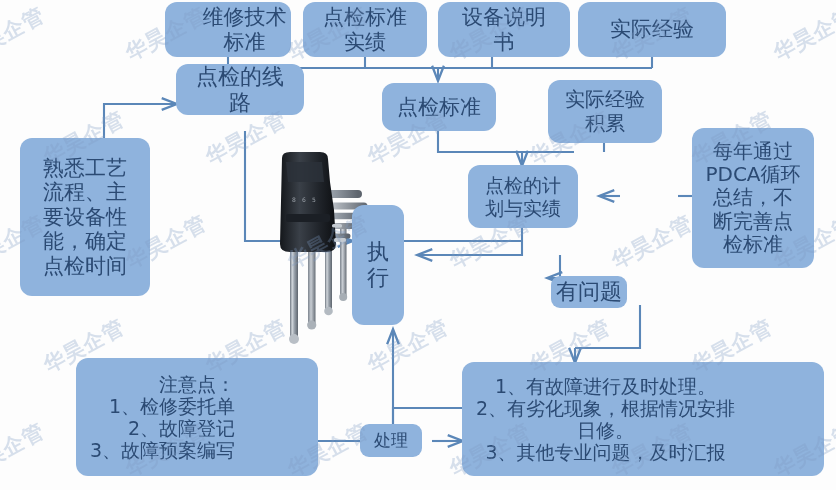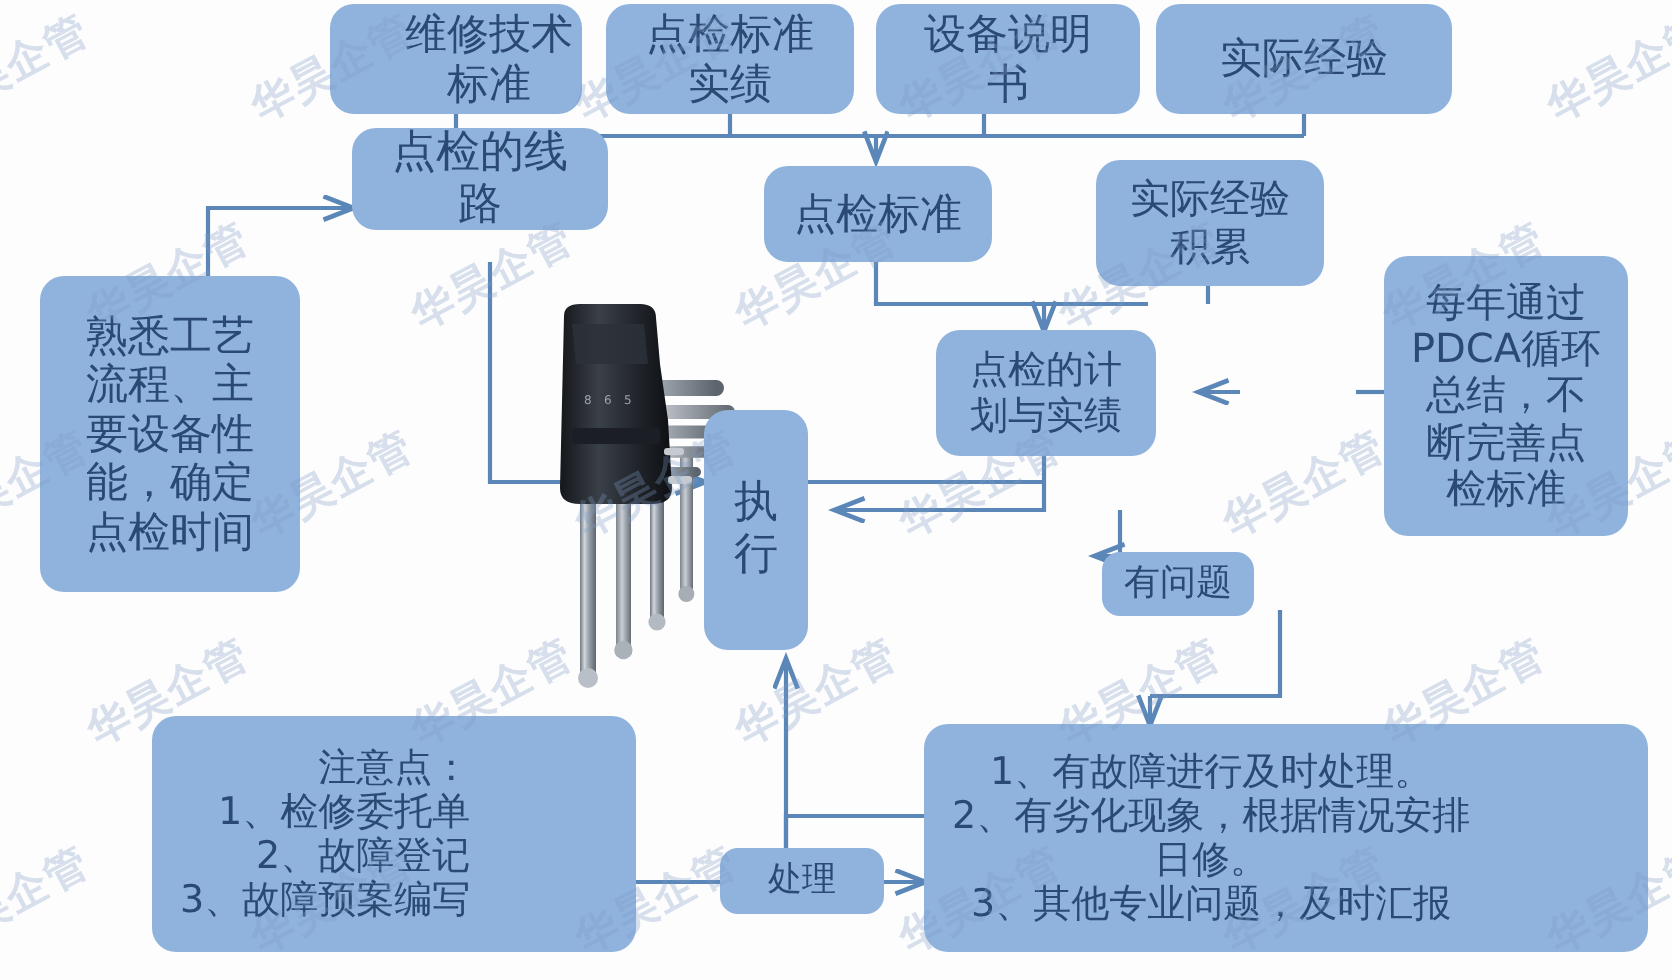--- a/index.html
+++ b/index.html
@@ -56,21 +56,21 @@
     line-height:1.16;
     z-index:4;
     padding:2px 4px;
     white-space:pre-line;
   }
   .node.left{ text-align:left; justify-content:flex-start; padding-left:14px;}
   .n-f22{font-size:22px;}
   .n-f21{font-size:21px;}
   .n-f20{font-size:20px;}
   .n-f19{font-size:19px;}
-  .n-f18{font-size:18px;}
+  .n-f18{font-size:22px;}
   .n-f17{font-size:17px;}
   .small-node{border-radius:9px;}
 </style>
 </head>
 <body>
 
 <div id="stage">
 
   <svg id="wires" width="836" height="490" viewBox="0 0 836 490">
     <defs>
@@ -209,21 +209,21 @@
   <div class="node n-f22" style="left:352px;top:205px;width:52px;height:120px;">执
 行</div>
 
   <div class="node n-f18 small-node" style="left:551px;top:276px;width:76px;height:32px;">有问题</div>
 
   <div class="node left n-f19" style="left:76px;top:358px;width:242px;height:118px;text-align:right;">注意点：
 1、检修委托单
 2、故障登记
 3、故障预案编写</div>
 
-  <div class="node n-f17 small-node" style="left:360px;top:424px;width:82px;height:33px;">处理</div>
+  <div class="node n-f17 small-node" style="left:360px;top:424px;width:62px;height:33px;">处理</div>
 
   <div class="node left n-f19" style="left:462px;top:362px;width:362px;height:114px;text-align:center;">1、有故障进行及时处理。
 2、有劣化现象，根据情况安排
 日修。
 3、其他专业问题，及时汇报</div>
 
   <div id="watermark">
       <span class="wm" style="color: rgb(127, 156, 196); left: -40px; top: 20px;">华昊企管</span>
       <span class="wm" style="color: rgb(127, 156, 196); left: 122px; top: 20px;">华昊企管</span>
       <span class="wm" style="color: rgb(127, 156, 196); left: 284px; top: 20px;">华昊企管</span>

